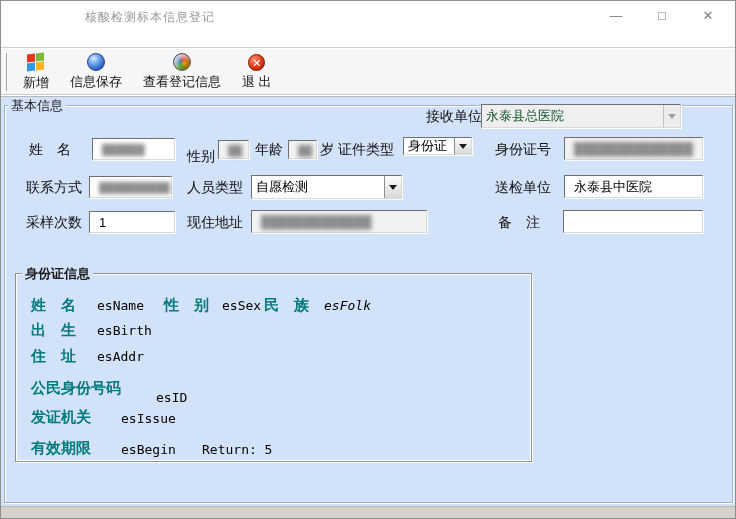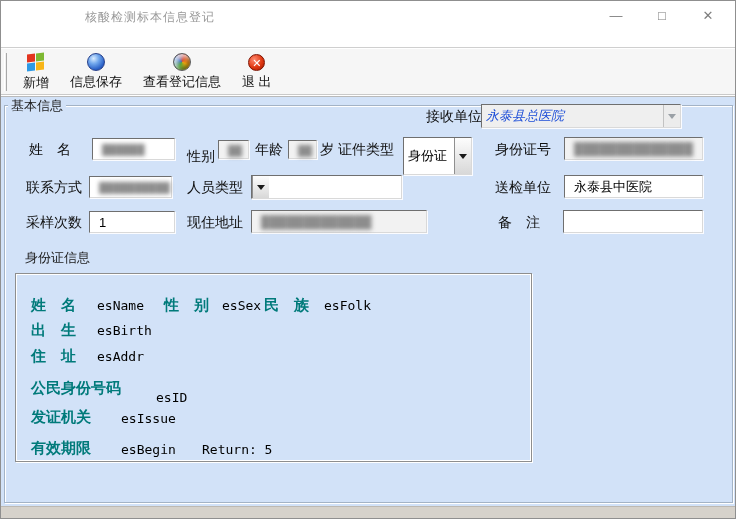--- a/index.html
+++ b/index.html
@@ -55,27 +55,27 @@
   .graybox { background:#f2f2f2; }
   .masked { filter:blur(2px); color:#8d8d8d; font-size:10px; line-height:1.6; letter-spacing:0; display:inline-block; }
   .masked.big { font-size:12px; }
 
   
   .combo { position:absolute; background:#fff; border:1px solid #6f6f6f; border-right-color:#d9d9d9; border-bottom-color:#d9d9d9; box-shadow:1px 1px 0 rgba(255,255,255,.9); display:flex; align-items:center; }
   .combo-text { flex:1; font-size:13px; color:#000; padding:0 4px; white-space:nowrap; overflow:hidden; }
   .combo-btn { width:17px; align-self:stretch; background:linear-gradient(#fdfdfd,#d8d8d8); border-left:1px solid #8f8f8f; display:flex; align-items:center; justify-content:center; }
   .tri { width:0; height:0; border-left:4px solid transparent; border-right:4px solid transparent; border-top:5px solid #1a1a1a; }
   .combo.disabled { background:#efefef; }
-  .combo.disabled .combo-text { color:#1d4ed8;font-style:italic; }
+  .combo.disabled .combo-text { color:#14532d; }
   .combo.disabled .combo-btn { background:#ececec; border-left:1px solid #c2c2c2; }
   .combo.disabled .tri { border-top-color:#9aa0a6; }
 
   
   .idcard-group { left:14px; top:272px; width:517px; height:189px; border:1px solid #8e8e8e; box-shadow:inset 1px 1px 0 #ffffff, inset -1px -1px 0 #ffffff, 1px 1px 0 #ffffff; }
-  .idcard-group-label { left:21px; top:248px; }
+  .idcard-group-label { left:21px; top:264px;font-weight:bold; }
   .tealabel { position:absolute; font-size:15px; font-weight:bold; color:#007a7a; white-space:nowrap; }
   .monoval { position:absolute; font-size:13px; color:#000; font-family:"DejaVu Sans Mono","Liberation Mono",monospace; white-space:nowrap; }
 </style>
 </head>
 <body>
 
 <div class="window">
 
   <div class="titlebar">
     <span class="title">核酸检测标本信息登记</span>
@@ -130,37 +130,38 @@
   <span class="flabel" style="left:186px; top:140px;margin-top:7px;">性别</span>
   <div class="tbox graybox" style="left:217px; top:139px; width:31px; height:19px; padding-top:1px;">
     <span class="masked">██</span>
   </div>
   <span class="flabel" style="left:254px; top:140px;">年龄</span>
   <div class="tbox graybox" style="left:287px; top:139px; width:29px; height:19px; padding-top:1px;">
     <span class="masked">██</span>
   </div>
   <span class="flabel" style="left:319px; top:140px;">岁</span>
   <span class="flabel" style="left:337px; top:140px;">证件类型</span>
-  <div class="combo" style="left:402px; top:136px; width:69px; height:38px;">
+  <div class="combo" style="left:402px; top:136px; width:69px; height:18px;">
     <span class="combo-text">身份证</span>
     <span class="combo-btn">
         <span class="tri"></span>
       </span>
   </div>
   <span class="flabel" style="left:494px; top:140px;">身份证号</span>
   <div class="tbox graybox" style="left:563px; top:136px; width:139px; height:23px;">
     <span class="masked big">██████████████</span>
   </div>
 
   <span class="flabel" style="left:25px; top:178px;">联系方式</span>
   <div class="tbox" style="left:88px; top:175px; width:83px; height:22px;">
     <span class="masked">██████████</span>
   </div>
   <span class="flabel" style="left:186px; top:178px;">人员类型</span>
   <div class="combo" style="left:250px; top:174px; width:151px; height:24px;">
+    <span class="combo-text">自愿检测</span>
     <span class="combo-btn">
         <span class="tri"></span>
       </span>
   </div>
   <span class="flabel" style="left:494px; top:178px;">送检单位</span>
   <input class="tbox" style="left: 563px; top: 174px; width: 139px; height: 23px;" value="永泰县中医院">
 
   <span class="flabel" style="left:25px; top:213px;">采样次数</span>
   <input class="tbox" style="left: 88px; top: 210px; width: 86px; height: 22px;" value="1">
   <span class="flabel" style="left:186px; top:213px;">现住地址</span>
@@ -171,21 +172,21 @@
   <input class="tbox" style="left: 562px; top: 209px; width: 140px; height: 23px;" value="">
 
   <div class="groupframe idcard-group"></div>
   <span class="grouplabel idcard-group-label">身份证信息</span>
 
   <span class="tealabel" style="left:30px; top:295px;">姓　名</span>
   <span class="monoval" style="left:96px; top:297px;">esName</span>
   <span class="tealabel" style="left:163px; top:295px;">性　别</span>
   <span class="monoval" style="left:221px; top:297px;">esSex</span>
   <span class="tealabel" style="left:263px; top:295px;">民　族</span>
-  <span class="monoval" style="left:323px; top:297px;">esFolk</span>
+  <span class="monoval" style="left:323px; top:297px;font-style:italic;">esFolk</span>
 
   <span class="tealabel" style="left:30px; top:320px;">出　生</span>
   <span class="monoval" style="left:96px; top:322px;">esBirth</span>
 
   <span class="tealabel" style="left:30px; top:346px;">住　址</span>
   <span class="monoval" style="left:96px; top:348px;">esAddr</span>
 
   <span class="tealabel" style="left:30px; top:378px;">公民身份号码</span>
   <span class="monoval" style="left:155px; top:381px;margin-top:8px;">esID</span>
 

